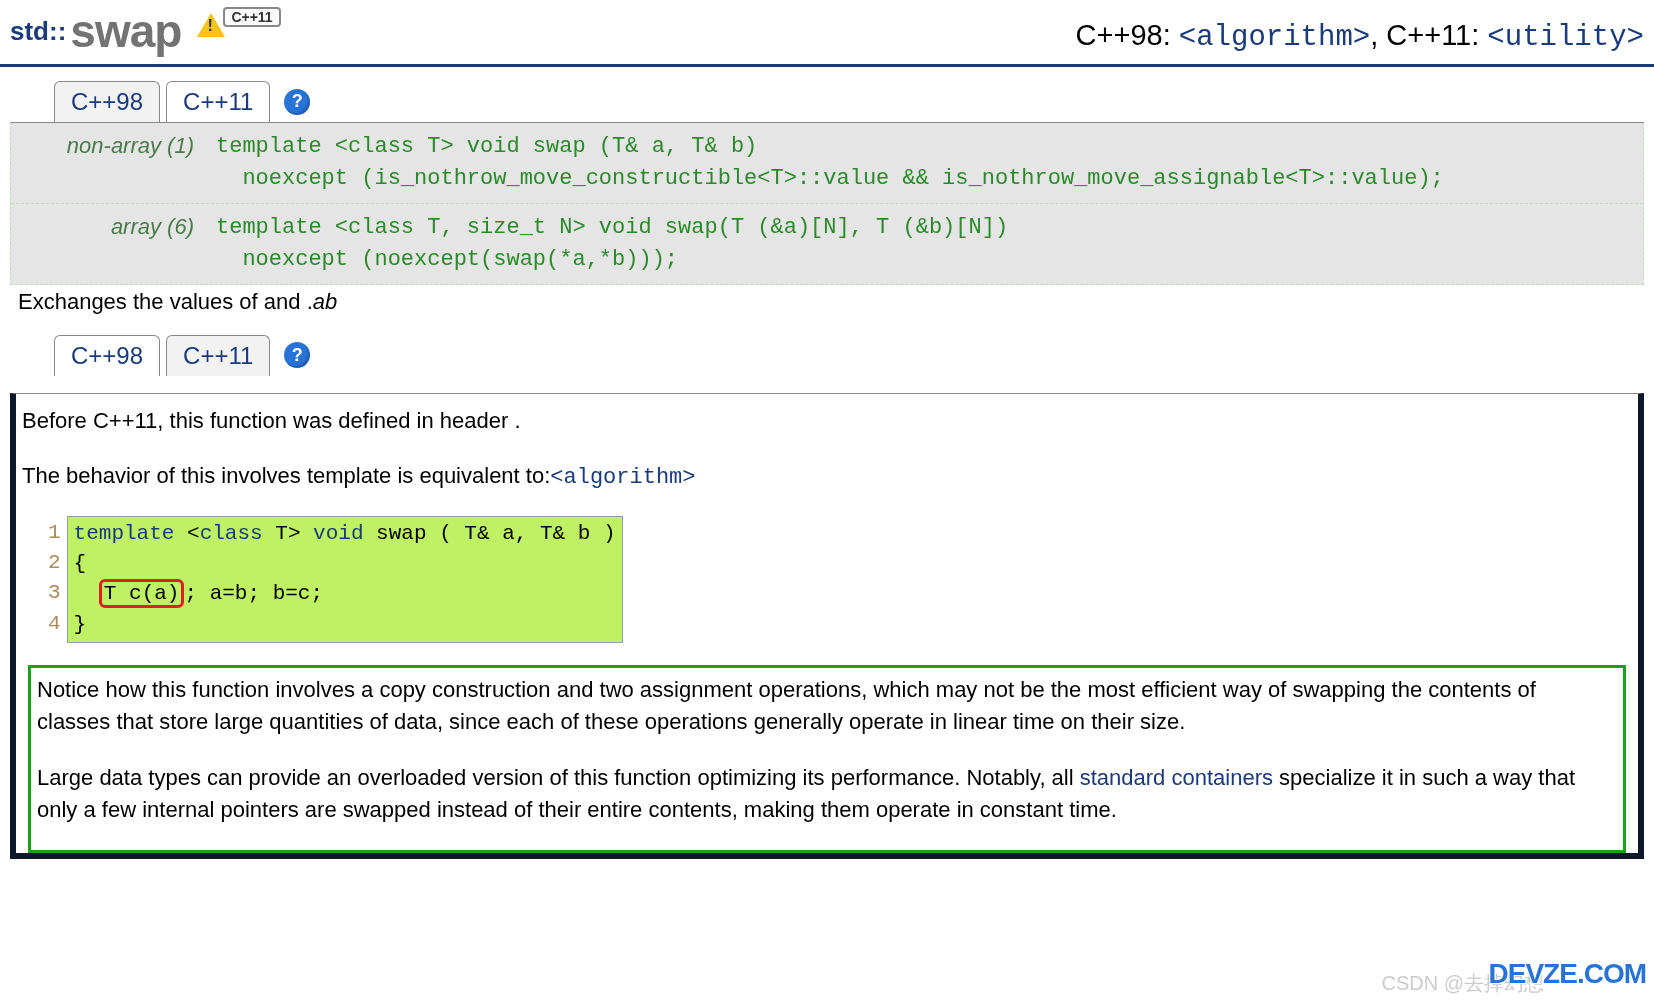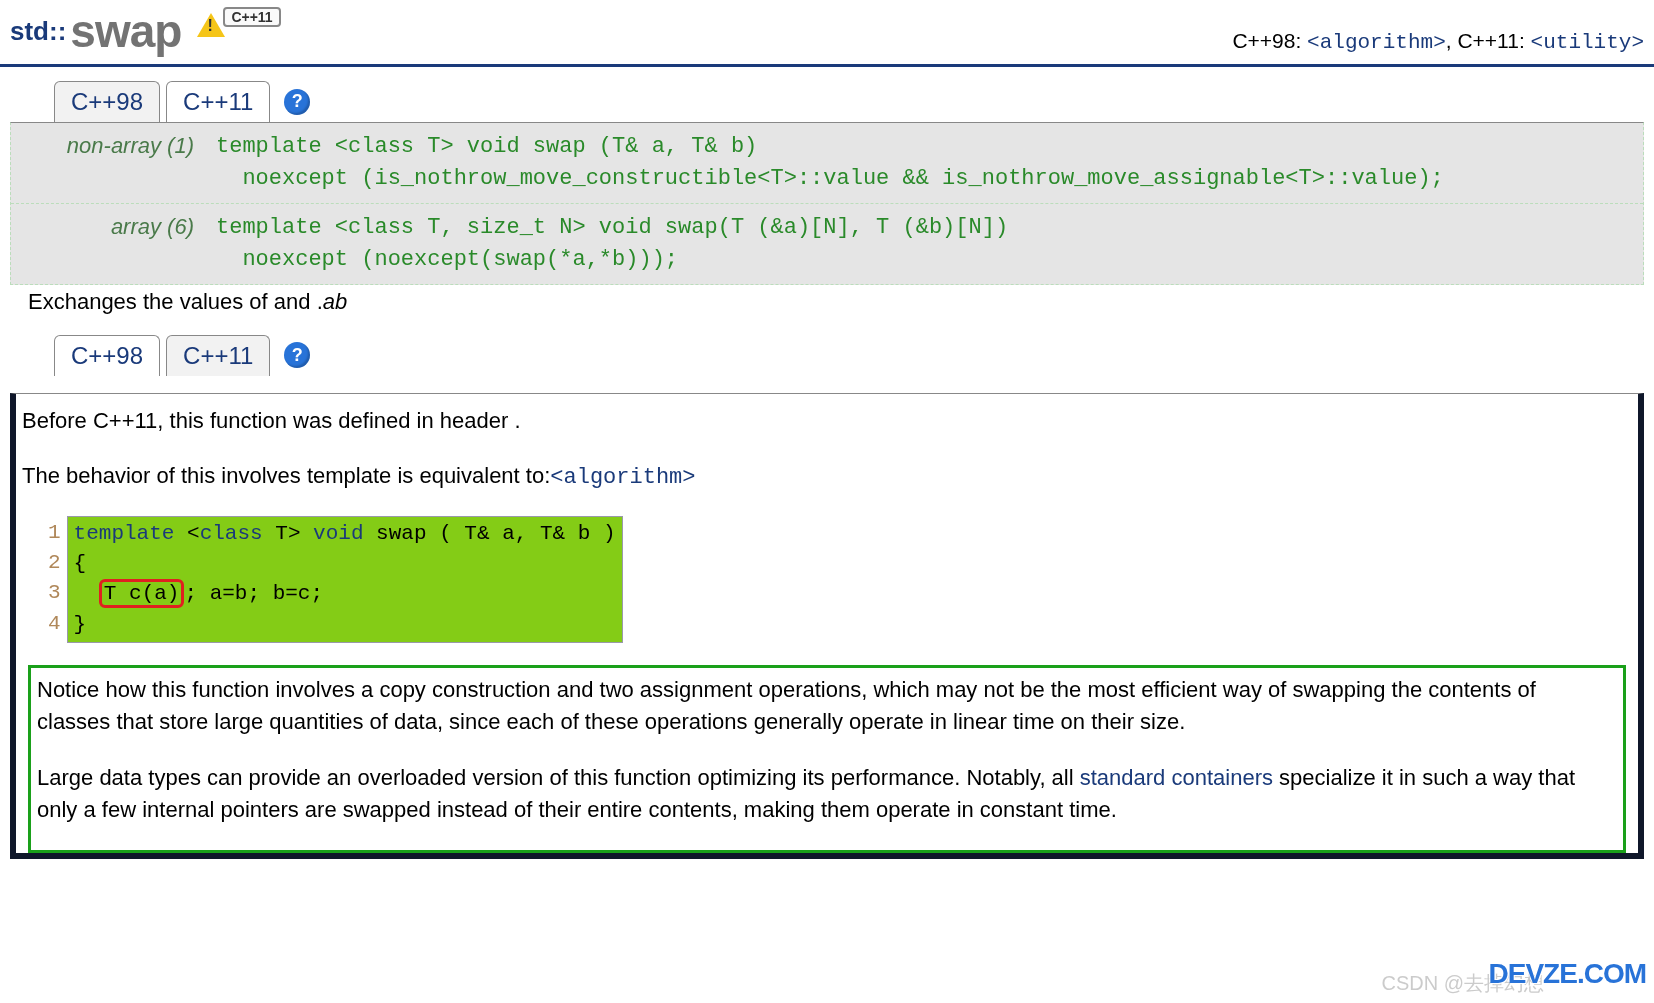--- a/index.html
+++ b/index.html
@@ -38,21 +38,21 @@
     border-radius: 4px;
     padding: 0 6px;
     font-size: 14px;
     font-weight: bold;
     color: #333;
     background: #fafafa;
     margin-left: -2px;
     position: relative;
     top: -8px;
   }
-  .header-right { color: #000; font-size: 21px; padding-bottom: 4px; }
+  .header-right { color: #000; font-size: 29px; padding-bottom: 4px; }
   .mono { font-family: "Courier New", monospace; color: #1a3a7a; }
 
   
   .tab-strip {
     display: flex;
     align-items: center;
     gap: 6px;
     margin: 14px 10px 0 10px;
     padding-left: 44px;
   }
@@ -109,21 +109,21 @@
   .sig-code {
     padding: 8px 10px;
     font-family: "Courier New", monospace;
     font-size: 22px;
     color: #2a8a2a;
     line-height: 1.45;
     white-space: pre;
   }
 
   h3.section { font-size: 26px; font-weight: bold; margin: 18px 10px 8px 10px; }
-  p.desc { margin: 4px 10px 20px 28px; font-size: 22px; }
+  p.desc { margin: 4px 10px 20px 18px; font-size: 22px; }
   .ital { font-style: italic; }
 
   .content-panel {
     margin: 17px 10px;
     border: 6px solid #0f172a;
     border-top: 1px solid #888;
     padding: 8px 2px 0 2px;
     font-size: 22px;
     line-height: 1.5;
   }
@@ -138,21 +138,21 @@
     background: #fff;
     color: #b0885a;
     font-family: "Courier New", monospace;
     font-size: 21px;
     text-align: right;
     padding: 2px 6px 2px 2px;
     line-height: 1.45;
     white-space: pre;
   }
   .codebody {
-    background: #84cc16;
+    background: #bef264;
     border: 1px solid #99a;
     font-family: "Courier New", monospace;
     font-size: 21px;
     padding: 2px 6px;
     line-height: 1.45;
     flex: 1;
     white-space: pre;
   }
   .kw { color: #1a3a7a; }
 

